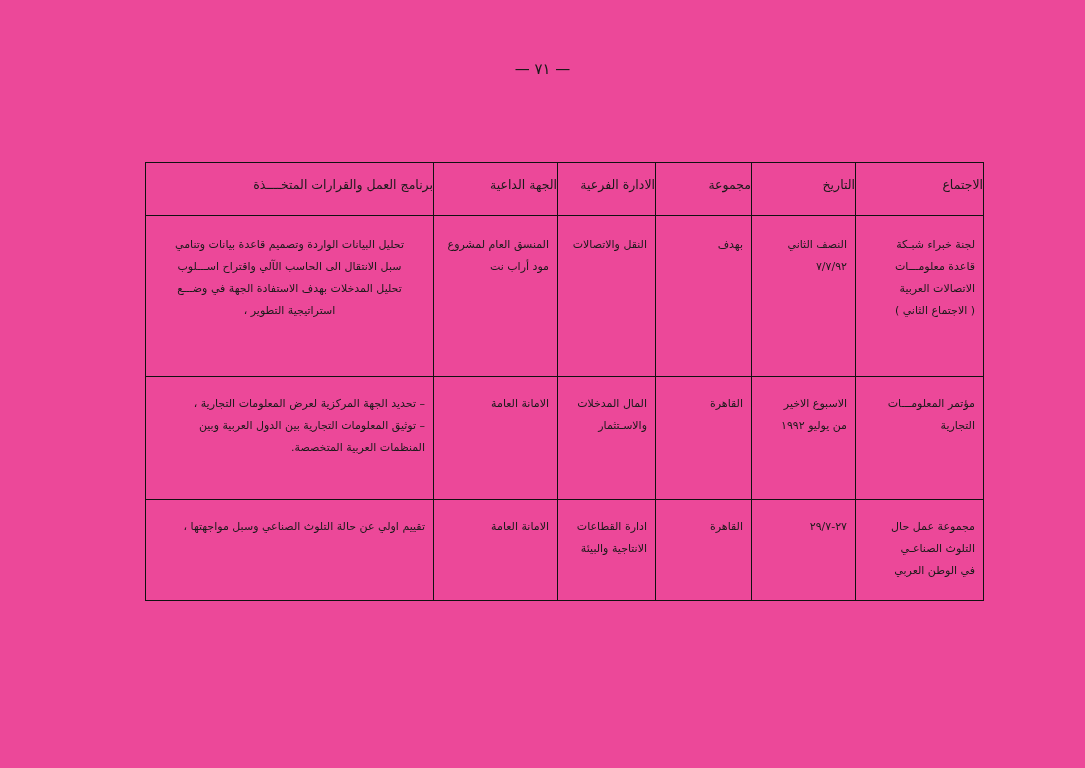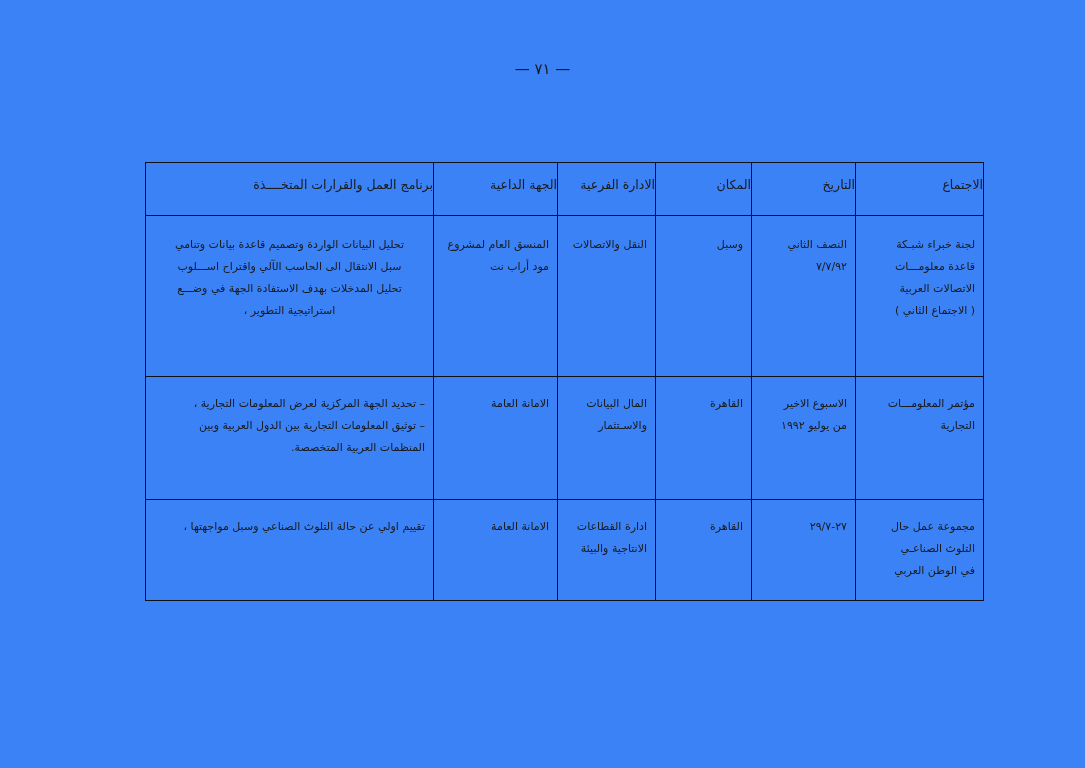--- a/index.html
+++ b/index.html
@@ -12,21 +12,21 @@
     height: 768px;
     position: relative;
     font-family: "DejaVu Sans", "Liberation Sans", sans-serif;
     color: #111111;
     overflow: hidden;
   }
 
   .page {
     position: absolute;
     inset: 0;
-    background: #3b82f6;
+    background: #ec4899;
   }
 
   .page-number {
     position: absolute;
     top: 60px;
     left: 0;
     width: 100%;
     text-align: center;
     font-size: 15px;
     letter-spacing: 2px;
@@ -117,21 +117,21 @@
 
       <thead>
         <tr>
           <td>
               <span class="hd">الاجتماع</span>
             </td>
           <td>
               <span class="hd">التاريخ</span>
             </td>
           <td>
-              <span class="hd">المكان</span>
+              <span class="hd">مجموعة</span>
             </td>
           <td>
               <span class="hd">الادارة الفرعية</span>
             </td>
           <td>
               <span class="hd">الجهة الداعية</span>
             </td>
           <td>
               <span class="hd">برنامج العمل والقرارات المتخــــذة</span>
             </td>
@@ -150,21 +150,21 @@
             </div>
           </td>
           <td>
             <div class="cell center">
               <span class="line">النصف الثاني</span>
               <span class="line">٧/٧/٩٢</span>
             </div>
           </td>
           <td>
             <div class="cell center">
-              <span class="line">وسبل</span>
+              <span class="line">بهدف</span>
             </div>
           </td>
           <td>
             <div class="cell center">
               <span class="line">النقل والاتصالات</span>
             </div>
           </td>
           <td>
             <div class="cell center">
               <span class="line">المنسق العام لمشروع</span>
@@ -194,21 +194,21 @@
               <span class="line">من يوليو ١٩٩٢</span>
             </div>
           </td>
           <td>
             <div class="cell center">
               <span class="line">القاهرة</span>
             </div>
           </td>
           <td>
             <div class="cell center">
-              <span class="line">المال البيانات</span>
+              <span class="line">المال المدخلات</span>
               <span class="line">والاسـتثمار</span>
             </div>
           </td>
           <td>
             <div class="cell center">
               <span class="line">الامانة العامة</span>
             </div>
           </td>
           <td>
             <div class="cell dash-list">

